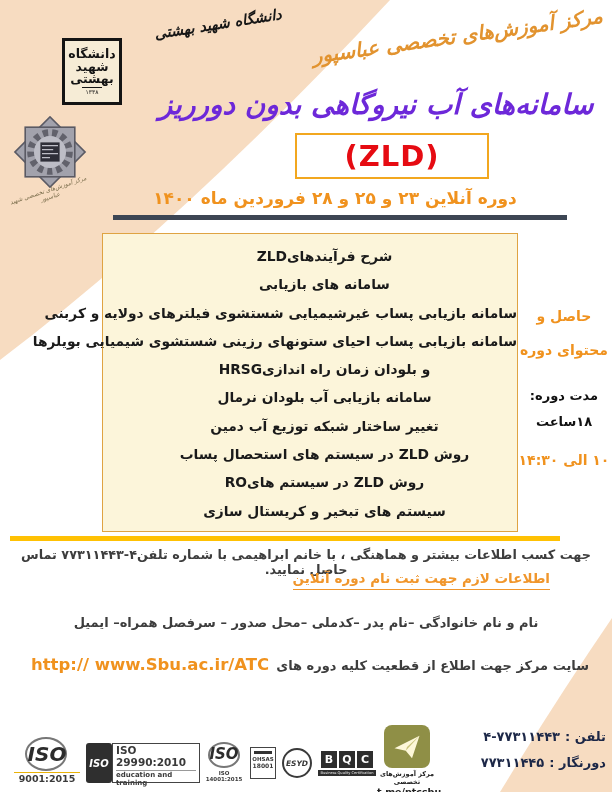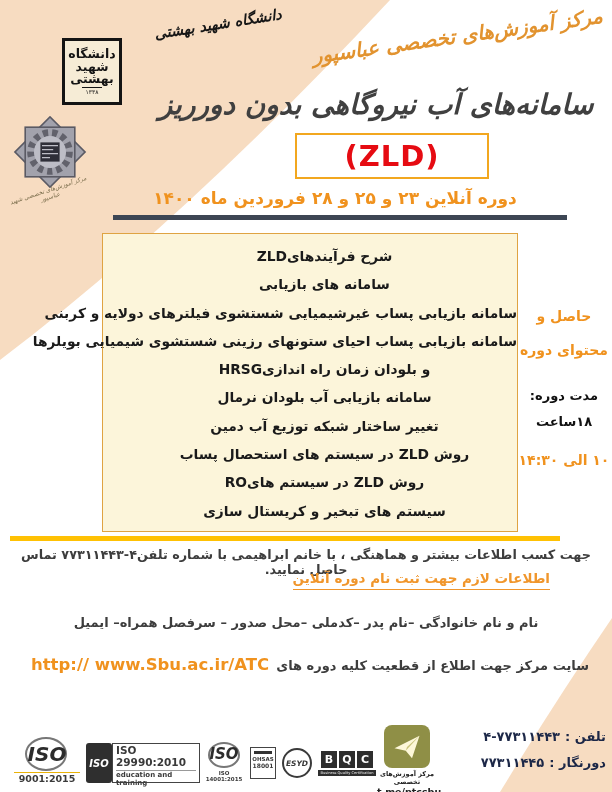--- a/index.html
+++ b/index.html
@@ -39,21 +39,21 @@
   .emblem{left:10px;top:112px;width:80px;height:80px;}
   .emblem-caption{
     left:6px;top:186px;width:86px;
     transform:rotate(-18deg);
     font-size:6px;color:#7c6f4e;font-style:italic;text-align:center;direction:rtl;
   }
 
   
   .main-title{
     left:150px;top:88px;width:452px;
-    color:#404040;font-size:28px;font-weight:900;font-style:italic;
+    color:#6d28d9;font-size:28px;font-weight:900;font-style:italic;
     text-align:center;direction:rtl;
   }
   .zld-box{
     left:295px;top:133px;width:194px;height:46px;
     border:2.5px solid #f2a71f;background:#ffffff;
     display:flex;align-items:center;justify-content:center;
   }
   .zld-text{color:#e60b12;font-size:29px;font-weight:900;letter-spacing:1px;}
   .date-line{
     left:100px;top:188px;width:470px;

